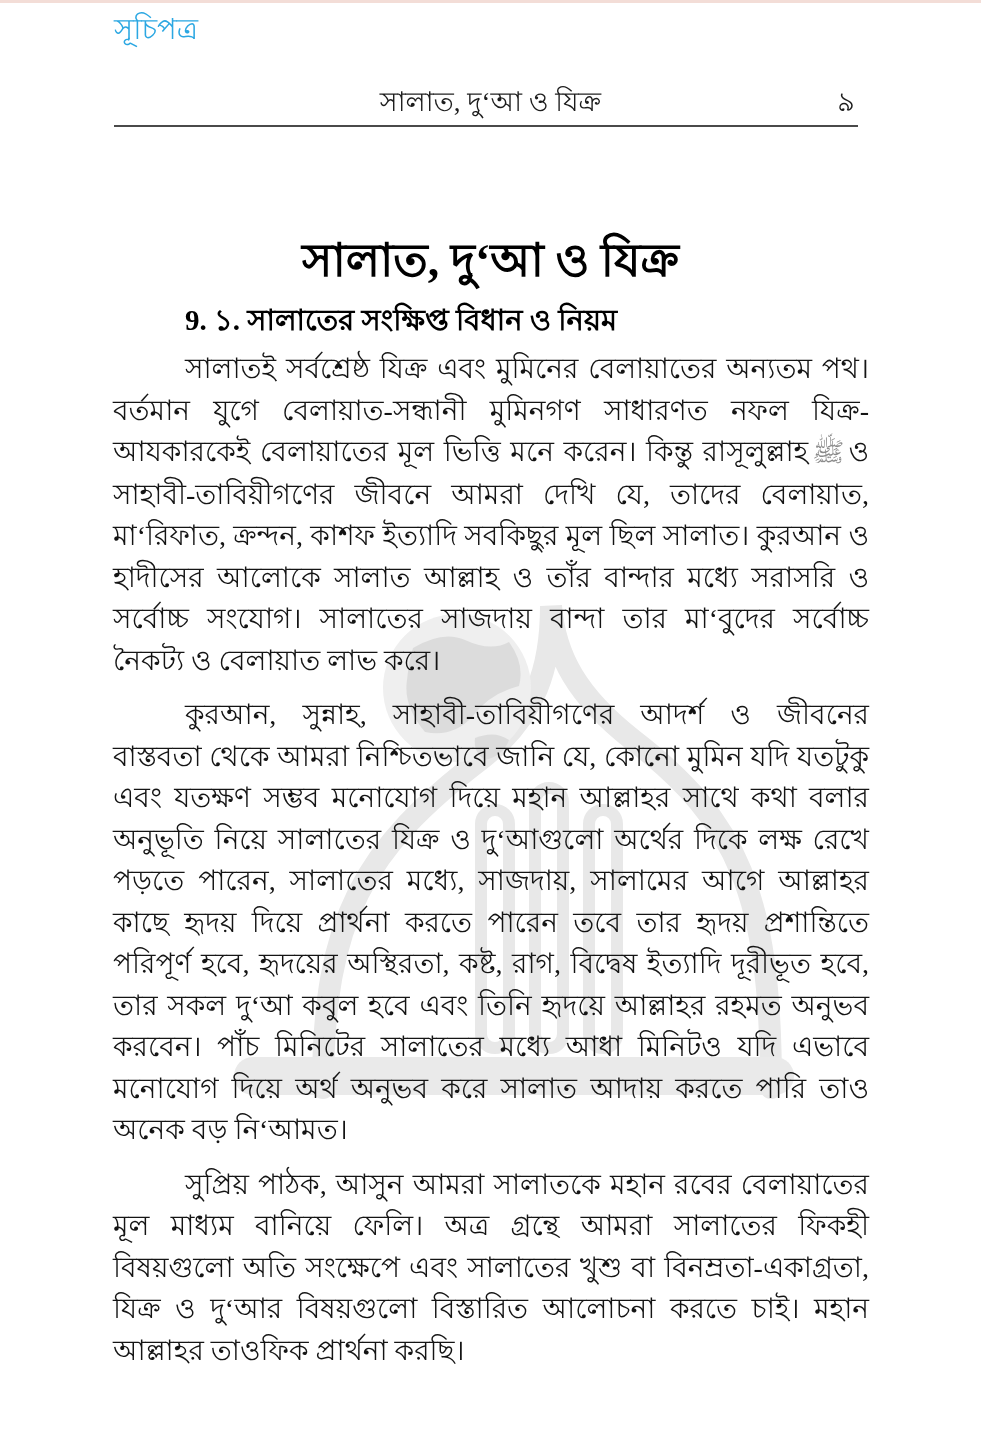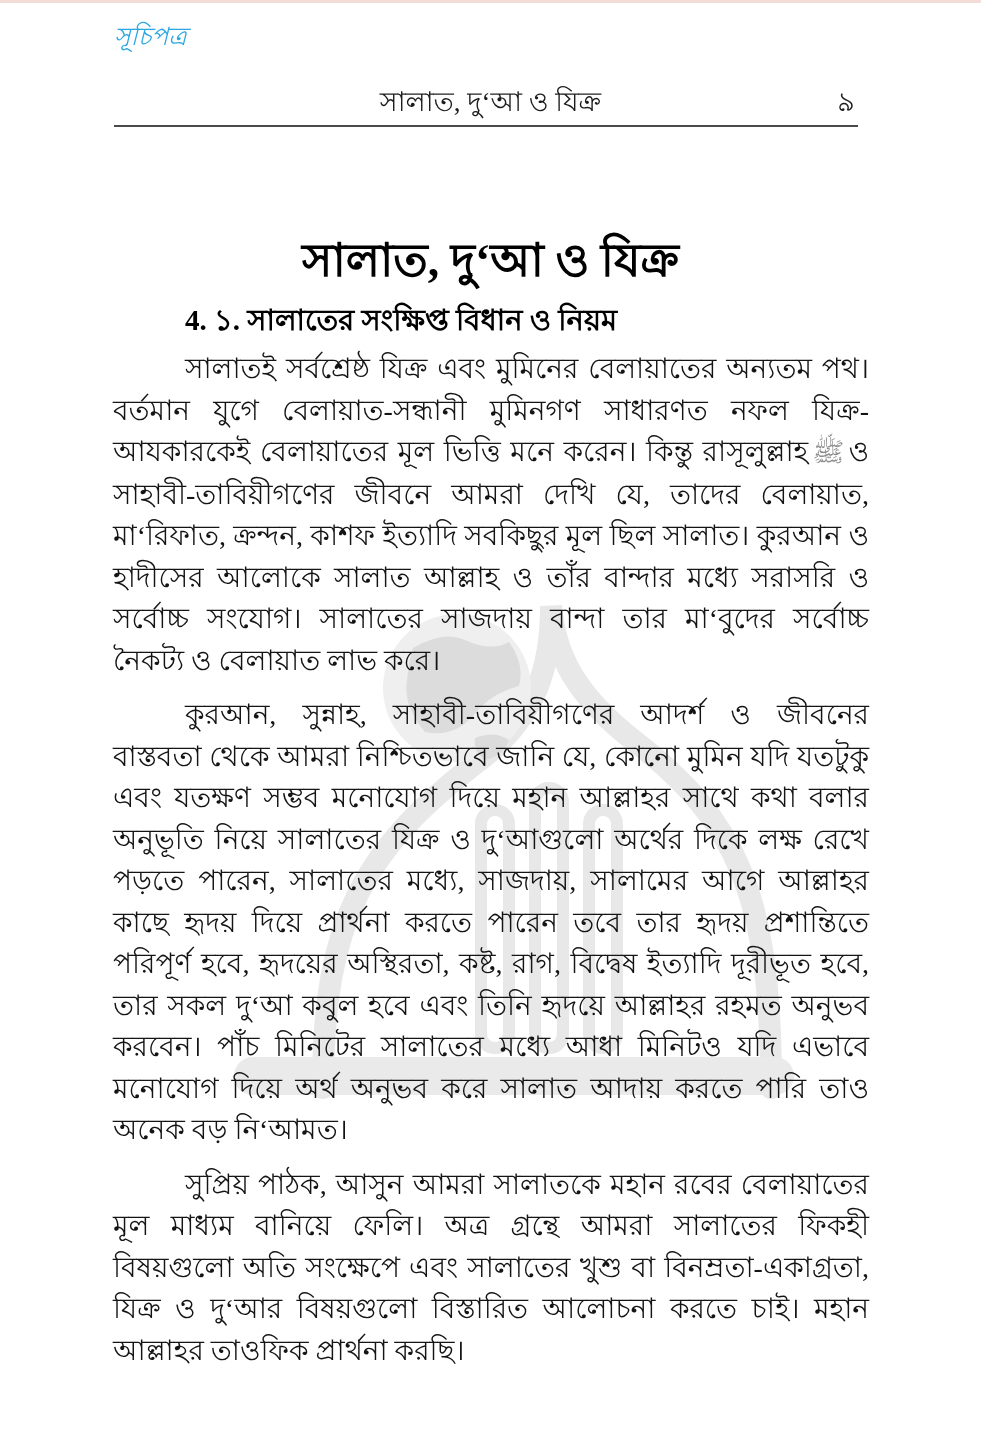--- a/index.html
+++ b/index.html
@@ -10,23 +10,23 @@
     background:#ffffff;
     overflow:hidden;
     font-family:"Liberation Serif", serif;
     color:#141414;
   }
   .topbar {
     position:absolute; top:0; left:0; width:100%; height:3px;
     background:#f3ddd7;
   }
   .toc-link {
-    position:absolute; left:114px; top:20px;
-    font-size:25px; line-height:34px;
-    color:#2ba7e2; cursor:pointer; text-decoration:none;font-style:italic;
+    position:absolute; left:114px; top:12px;
+    font-size:29px; line-height:34px;
+    color:#2ba7e2; cursor:pointer; text-decoration:none;
   }
   .running-header {
     position:absolute; top:84px; left:0; width:100%;
     text-align:center; font-size:27px; line-height:36px; color:#1c1c1c;
   }
   .page-number {
     position:absolute; top:84px; left:826px; width:40px;
     font-size:27px; line-height:36px; color:#1c1c1c; text-align:center;
   }
   .divider {
@@ -98,21 +98,21 @@
 
   <div class="running-header">সালাত, দু‘আ ও যিক্র</div>
 
   <div class="page-number">৯</div>
 
   <div class="divider"></div>
 
   <h1 class="chapter-title">সালাত, দু‘আ ও যিক্র</h1>
 
   <div class="content-body">
-    <h2 class="section-heading">4. ১. সালাতের সংক্ষিপ্ত বিধান ও নিয়ম</h2>
+    <h2 class="section-heading">9. ১. সালাতের সংক্ষিপ্ত বিধান ও নিয়ম</h2>
 
     <p><span>সালাতই সর্বশ্রেষ্ঠ যিক্র এবং মুমিনের বেলায়াতের অন্যতম পথ। বর্তমান যুগে বেলায়াত-সন্ধানী মুমিনগণ সাধারণত নফল যিক্র-আযকারকেই বেলায়াতের মূল ভিত্তি মনে করেন। কিন্তু রাসূলুল্লাহ</span><span class="salawat">ﷺ</span><span>ও সাহাবী-তাবিয়ীগণের জীবনে আমরা দেখি যে, তাদের বেলায়াত, মা‘রিফাত, ক্রন্দন, কাশফ ইত্যাদি সবকিছুর মূল ছিল সালাত। কুরআন ও হাদীসের আলোকে সালাত আল্লাহ ও তাঁর বান্দার মধ্যে সরাসরি ও সর্বোচ্চ সংযোগ। সালাতের সাজদায় বান্দা তার মা‘বুদের সর্বোচ্চ নৈকট্য ও বেলায়াত লাভ করে।</span></p>
 
     <p>কুরআন, সুন্নাহ, সাহাবী-তাবিয়ীগণের আদর্শ ও জীবনের বাস্তবতা থেকে আমরা নিশ্চিতভাবে জানি যে, কোনো মুমিন যদি যতটুকু এবং যতক্ষণ সম্ভব মনোযোগ দিয়ে মহান আল্লাহর সাথে কথা বলার অনুভূতি নিয়ে সালাতের যিক্র ও দু‘আগুলো অর্থের দিকে লক্ষ রেখে পড়তে পারেন, সালাতের মধ্যে, সাজদায়, সালামের আগে আল্লাহর কাছে হৃদয় দিয়ে প্রার্থনা করতে পারেন তবে তার হৃদয় প্রশান্তিতে পরিপূর্ণ হবে, হৃদয়ের অস্থিরতা, কষ্ট, রাগ, বিদ্বেষ ইত্যাদি দূরীভূত হবে, তার সকল দু‘আ কবুল হবে এবং তিনি হৃদয়ে আল্লাহর রহমত অনুভব করবেন। পাঁচ মিনিটের সালাতের মধ্যে আধা মিনিটও যদি এভাবে মনোযোগ দিয়ে অর্থ অনুভব করে সালাত আদায় করতে পারি তাও অনেক বড় নি‘আমত।</p>
 
     <p>সুপ্রিয় পাঠক, আসুন আমরা সালাতকে মহান রবের বেলায়াতের মূল মাধ্যম বানিয়ে ফেলি। অত্র গ্রন্থে আমরা সালাতের ফিকহী বিষয়গুলো অতি সংক্ষেপে এবং সালাতের খুশু বা বিনম্রতা-একাগ্রতা, যিক্র ও দু‘আর বিষয়গুলো বিস্তারিত আলোচনা করতে চাই। মহান আল্লাহর তাওফিক প্রার্থনা করছি।</p>
   </div>
 
 </div>
 

